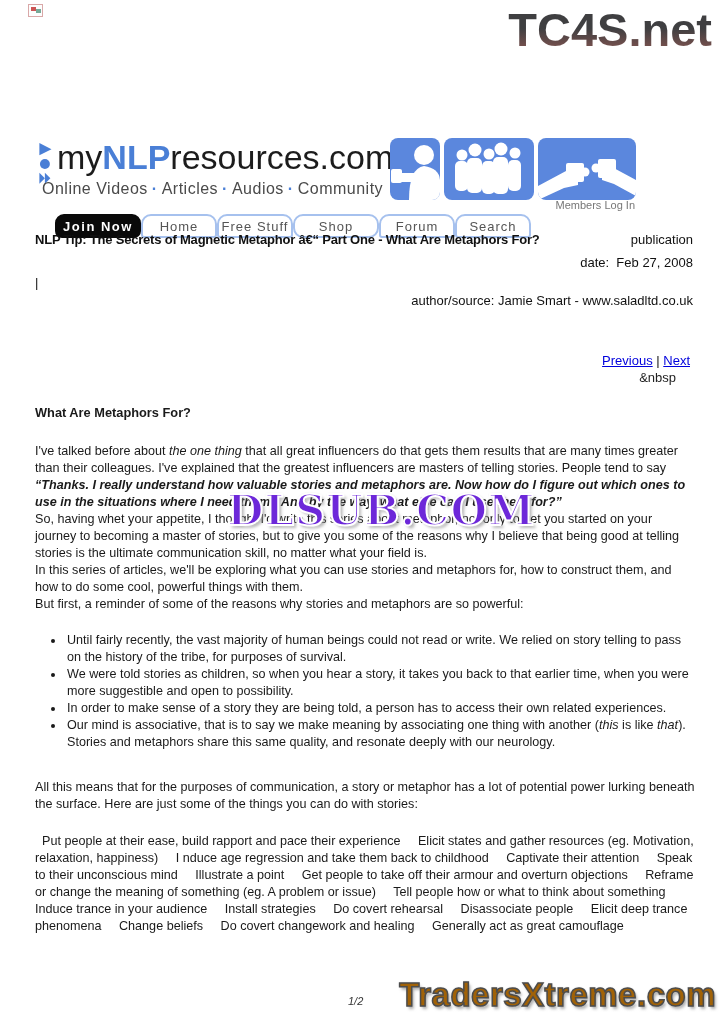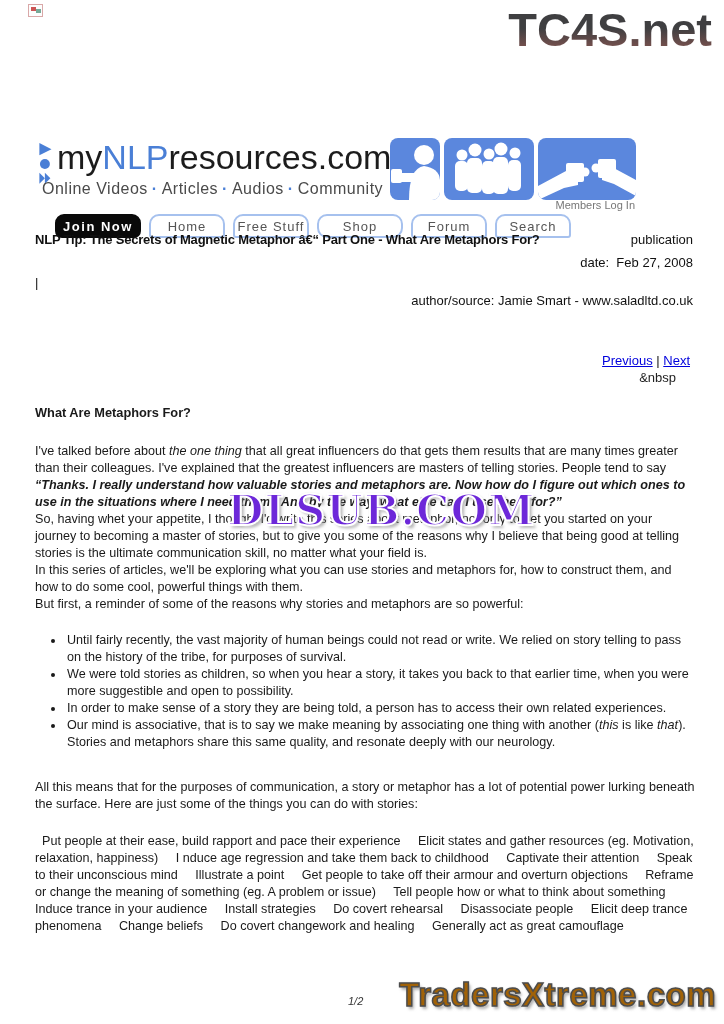--- a/index.html
+++ b/index.html
@@ -17,31 +17,31 @@
   .tc4s { position:absolute; top:2px; right:12px; font-size:47px; font-weight:bold;
     letter-spacing:0px; font-family:"Liberation Sans", sans-serif;
     background:linear-gradient(#3f3f41 48%, #8a5752 95%);
     -webkit-background-clip:text; background-clip:text; color:transparent; }
 
   
   .logo-row { position:absolute; left:38px; top:136px; width:686px; height:78px; }
   .logo-left { position:absolute; left:0; top:2px; display:flex; }
   .logo-icon { width:16px; margin-top:4px; margin-right:3px; }
   .brand { font-size:34px; letter-spacing:0px; color:#1c1c1c; white-space:nowrap; }
-  .brand .nlp { color:#4a7fd6; font-weight:normal; }
+  .brand .nlp { color:#4a7fd6; font-weight:bold; }
   .tagline { position:absolute; left:4px; top:44px; font-size:16px; color:#4a4a4a; letter-spacing:0.5px; white-space:nowrap; }
   .tagline .dot { color:#4a7fd6; font-weight:bold; padding:0 4px; }
 
   .tiles { position:absolute; left:352px; top:2px; display:flex; gap:4px; }
   .tile { background:#5b87dd; border-radius:8px; height:62px; overflow:hidden; flex:none; }
   .tile svg { display:block; }
   .members { position:absolute; right:89px; top:63px; font-size:11px; color:#777; }
 
   
-  .nav { position:absolute; left:55px; top:214px; display:flex; gap:8px; height:24px; }
+  .nav { position:absolute; left:55px; top:214px; display:flex; height:24px; }
   .tab { height:24px; display:flex; align-items:center; justify-content:center;
     font-size:13px; letter-spacing:1px; color:#555; background:#fff;
     border:2px solid #a6c1ee; border-radius:10px 10px 3px 3px; }
   .tab.join { background:#0a0a0a; color:#fff; font-weight:bold; border:2px solid #0a0a0a;
     border-radius:9px 9px 7px 7px; letter-spacing:1.5px; }
   .w84{width:86px;border-radius:10px;} .w88{width:76px;}
 
   
   .art-head { position:absolute; left:35px; top:231px; width:658px; font-size:13px; line-height:17px; }
   .title-row { display:flex; justify-content:space-between; align-items:baseline; white-space:nowrap; }

